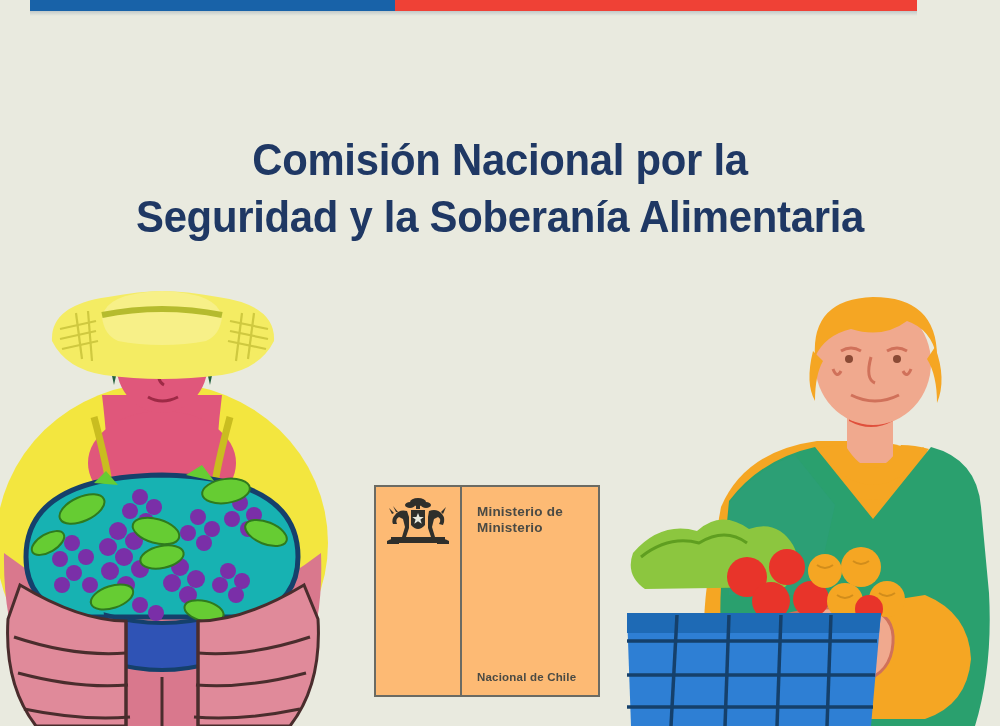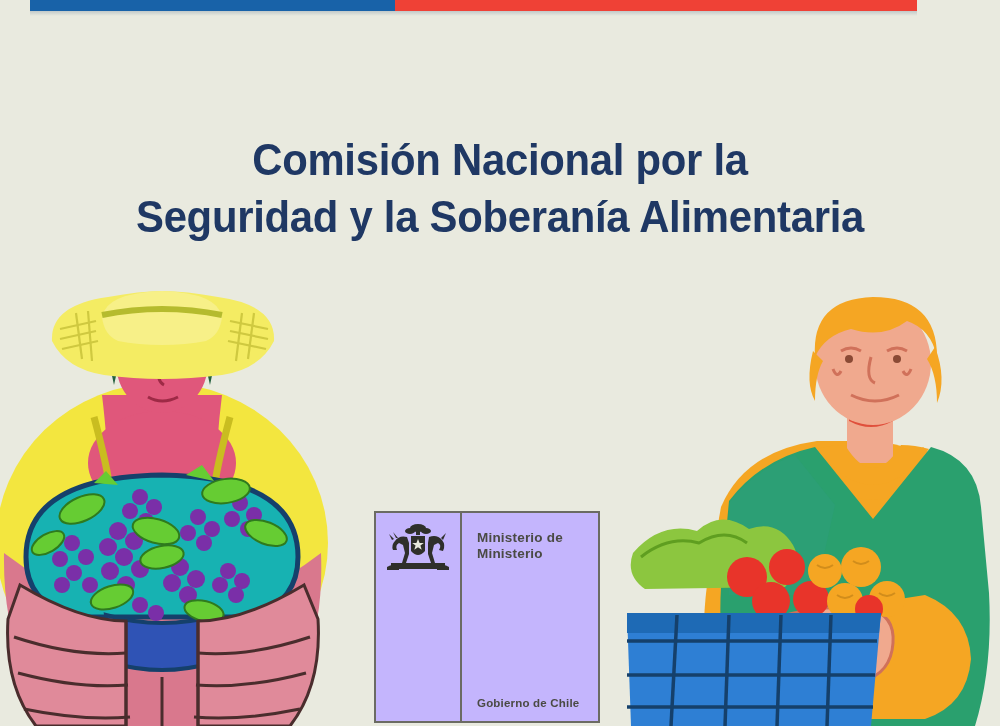--- a/index.html
+++ b/index.html
@@ -68,25 +68,25 @@
   }
   .title-line {
     display: block;
     white-space: nowrap;
   }
 
   
   .logo-box {
     position: absolute;
     left: 374px;
-    top: 511px;
+    top: 485px;
     width: 226px;
     height: 212px;
     border: 2px solid #6b6b63;
-    background: #c4b5fd;
+    background: #fdba74;
     box-sizing: border-box;
     display: flex;
   }
   .logo-left {
     position: relative;
     width: 86px;
     height: 100%;
     border-right: 2px solid #6b6b63;
     box-sizing: border-box;
   }
@@ -392,17 +392,17 @@
             <path d="M33 16 L34.6 20 L38.8 20 L35.4 22.6 L36.7 26.7 L33 24.2 L29.3 26.7 L30.6 22.6 L27.2 20 L31.4 20 Z" fill="#e9eadf"></path>
           </g>
         </svg>
       </div>
     </div>
     <div class="logo-right">
       <div class="ministry-text">
         <span>Ministerio de</span>
         <span>Ministerio</span>
       </div>
-      <div class="gov-text">Gobierno de Chile</div>
+      <div class="gov-text">Nacional de Chile</div>
     </div>
   </div>
 
 </div>
 
 </body></html>

